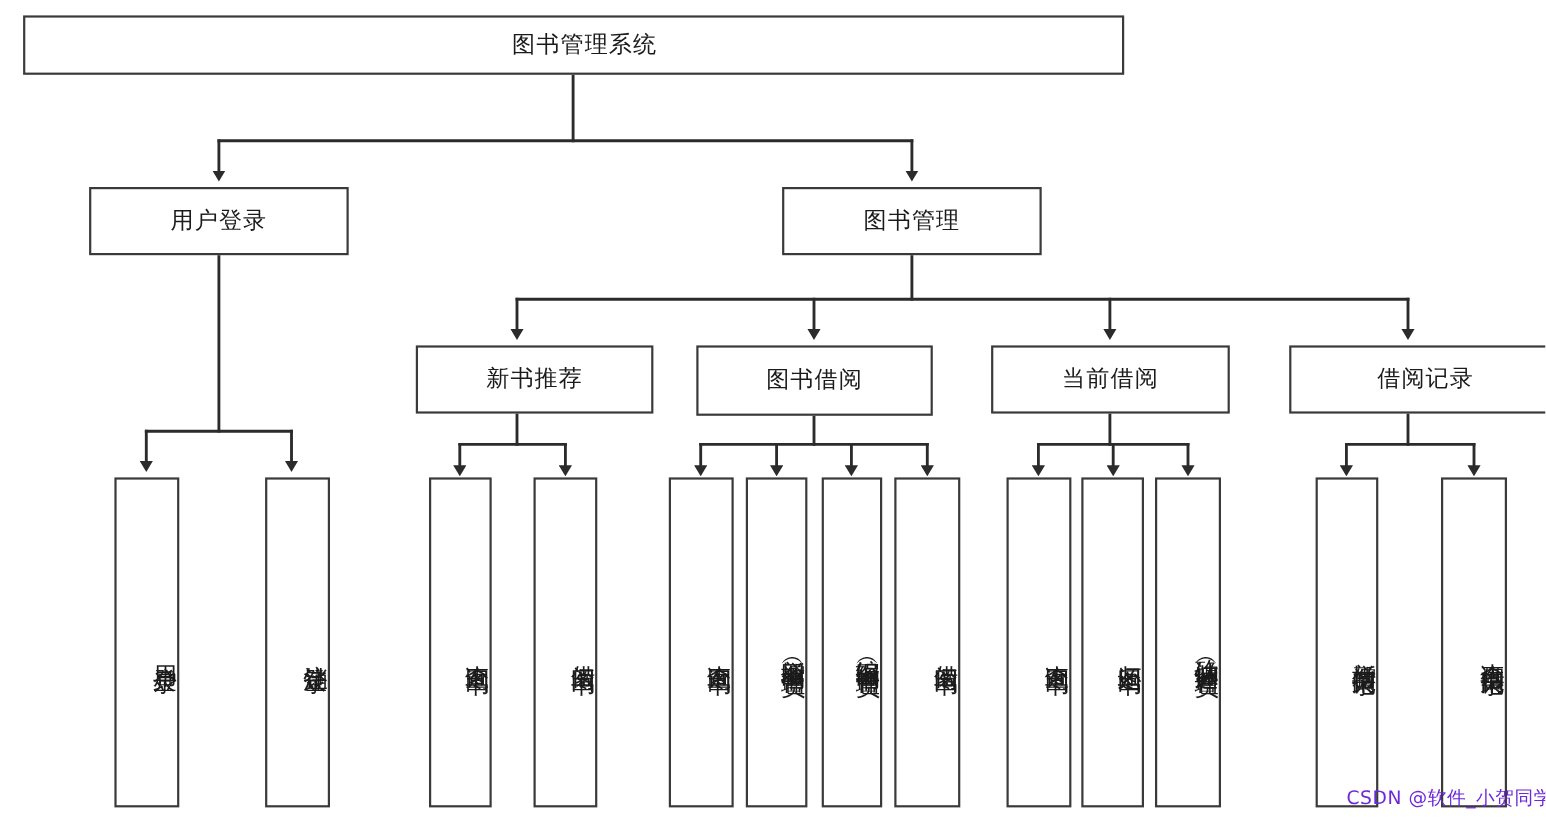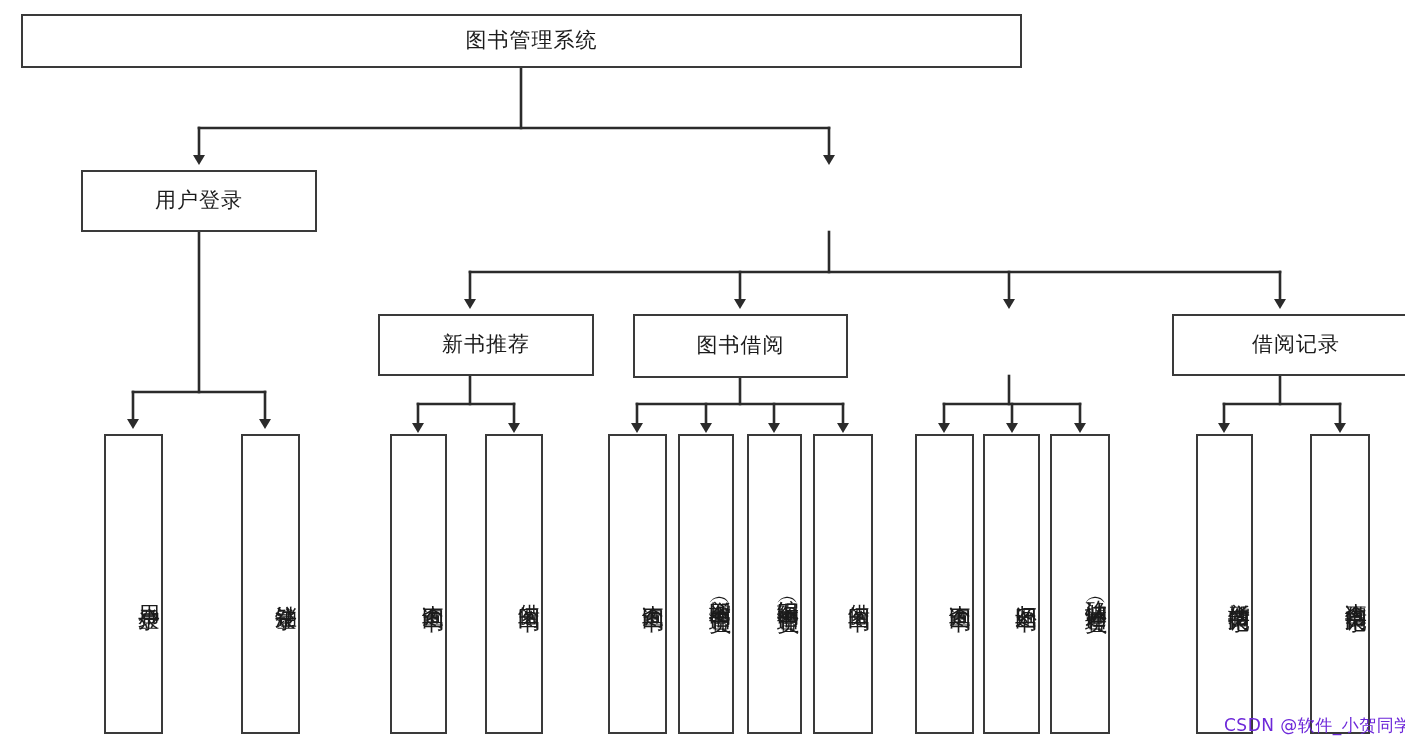--- a/index.html
+++ b/index.html
@@ -127,27 +127,33 @@
     </g>
   </svg>
 
   <div class="node h root" style="left:21px; top:14px; width:1001px; height:54px;padding-left:20px;">
     <span>图书管理系统</span>
   </div>
 
   <div class="node h" style="left:81px; top:170px; width:236px; height:62px;">
     <span>用户登录</span>
   </div>
+  <div class="node h" style="left:711px; top:170px; width:236px; height:62px;">
+    <span>图书管理</span>
+  </div>
 
   <div class="node h" style="left:378px; top:314px; width:216px; height:62px;">
     <span>新书推荐</span>
   </div>
   <div class="node h" style="left:633px; top:314px; width:215px; height:64px;">
     <span>图书借阅</span>
   </div>
+  <div class="node h" style="left:901px; top:314px; width:217px; height:62px;">
+    <span>当前借阅</span>
+  </div>
   <div class="node h" style="left:1172px; top:314px; width:248px; height:62px;">
     <span>借阅记录</span>
   </div>
 
   <div class="node v" style="left:104px; top:434px; width:59px; height:300px;">
     <span class="vtext">用户登录</span>
   </div>
   <div class="node v" style="left:241px; top:434px; width:59px; height:300px;">
     <span class="vtext">注销登录</span>
   </div>

